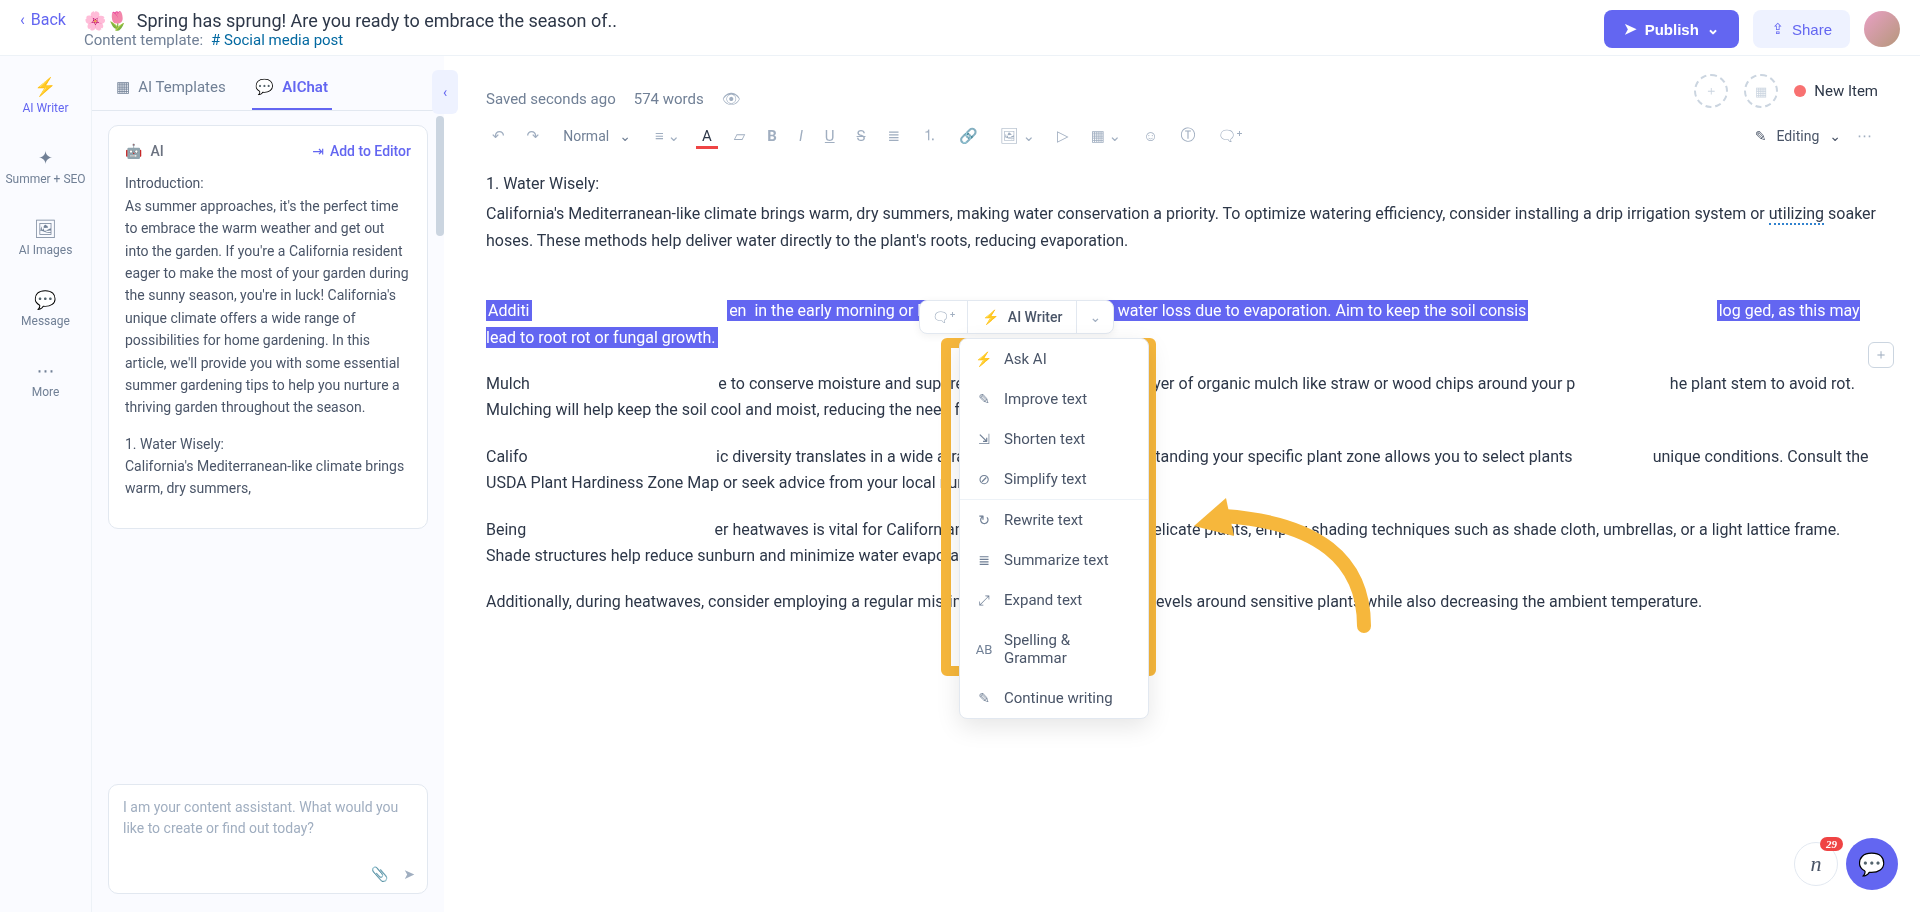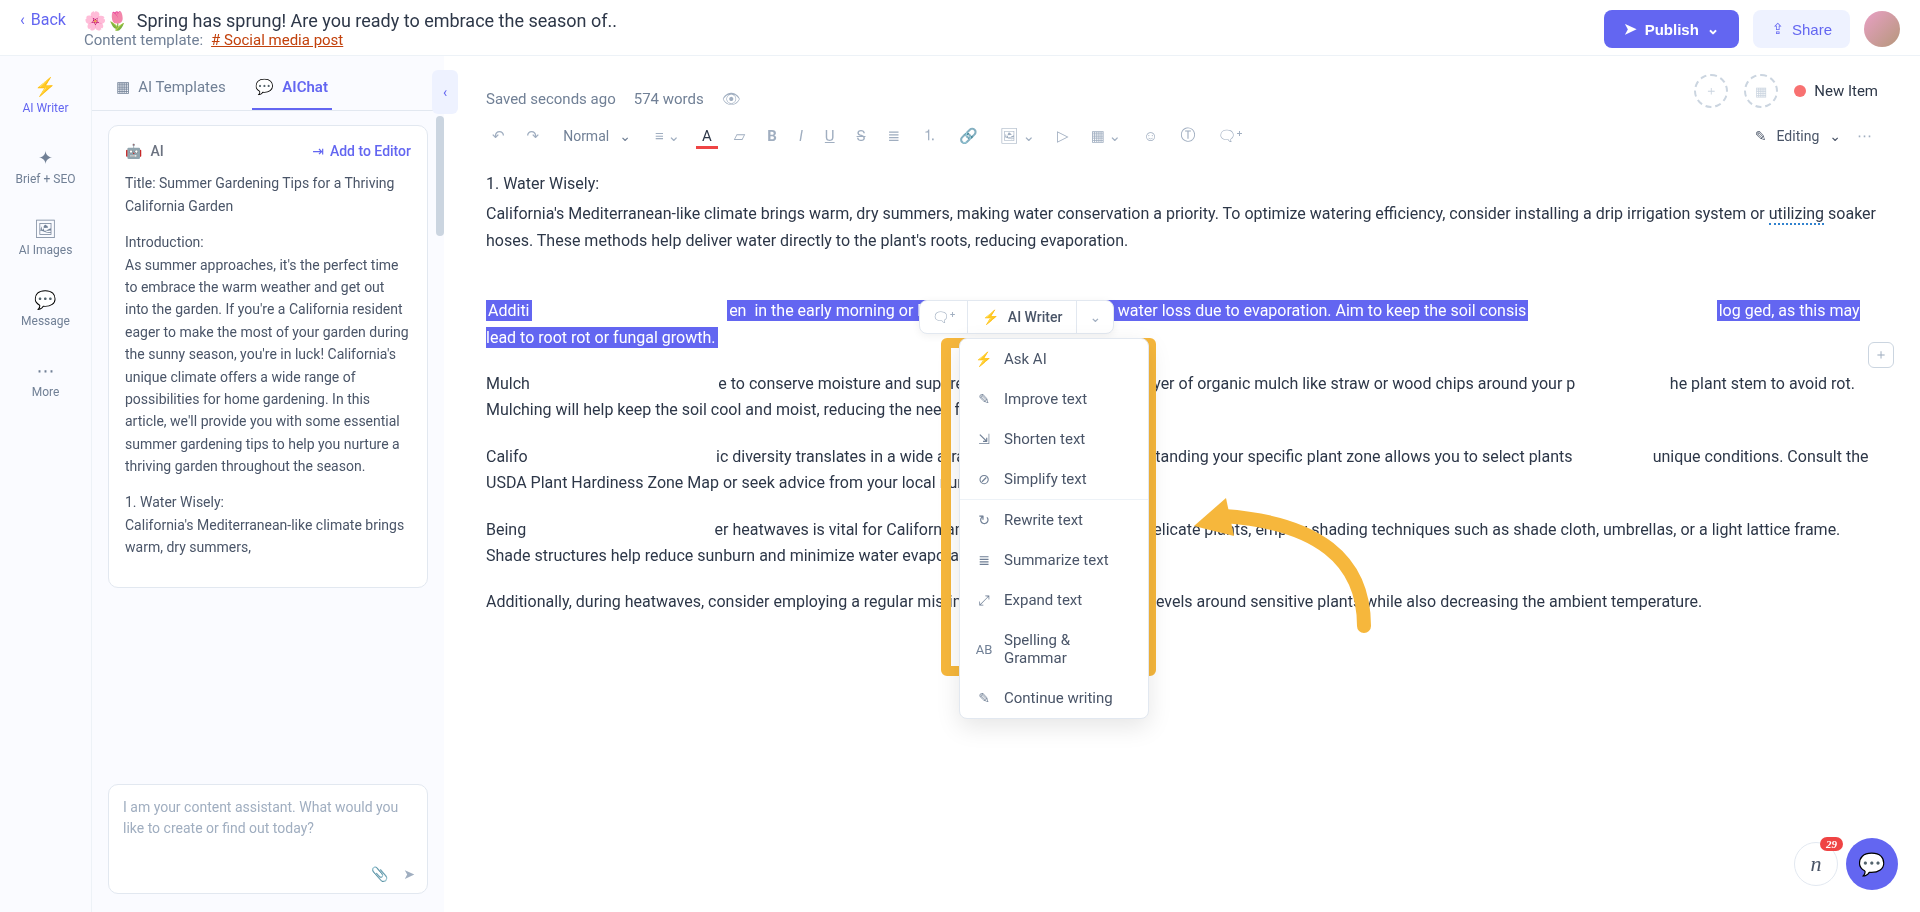--- a/index.html
+++ b/index.html
@@ -5,21 +5,21 @@
 * { margin: 0; padding: 0; box-sizing: border-box; }
 body { font-family: -apple-system, BlinkMacSystemFont, "Segoe UI", Roboto, sans-serif; font-size: 14px; color: #2d3748; background: #fff; overflow: hidden; }
 .app { display: flex; flex-direction: column; height: 912px; width: 1920px; }
 
 
 .header { display: flex; align-items: flex-start; justify-content: space-between; padding: 10px 20px 6px; border-bottom: 1px solid #edf2f7; }
 .header-left { display: flex; flex-direction: column; gap: 2px; }
 .back-link { color: #6366f1; font-size: 16px; display: flex; align-items: center; gap: 6px; cursor: pointer; margin-bottom: 2px; }
 .title-row { display: flex; align-items: center; gap: 8px; font-size: 18px; color: #2d3748; }
 .template-row { font-size: 15px; color: #718096; display: flex; gap: 8px; align-items: flex-end; }
-.template-link { color: #c2410c; text-decoration: underline; }
+.template-link { color: #0369a1; }
 .header-right { display: flex; align-items: center; gap: 14px; }
 .publish-btn { background: #6366f1; color: #fff; border: none; border-radius: 8px; padding: 10px 20px; font-size: 15px; font-weight: 600; display: flex; align-items: center; gap: 8px; cursor: pointer; }
 .share-btn { background: #eef2ff; color: #6366f1; border: none; border-radius: 8px; padding: 10px 18px; font-size: 15px; font-weight: 500; display: flex; align-items: center; gap: 8px; cursor: pointer; }
 .avatar { width: 36px; height: 36px; border-radius: 50%; background: linear-gradient(135deg,#e9a0c5,#b5977a); }
 
 
 .body { display: flex; flex: 1; min-height: 0; }
 
 
 .nav-rail { width: 92px; background: #fafbff; display: flex; flex-direction: column; align-items: center; padding-top: 14px; gap: 20px; border-right: 1px solid #edf2f7; }
@@ -133,21 +133,21 @@
 
   <div class="body">
 
     <div class="nav-rail">
       <div class="nav-item active">
         <span class="nav-icon bolt">⚡</span>
         <span>AI Writer</span>
       </div>
       <div class="nav-item">
         <span class="nav-icon">✦</span>
-        <span>Brief + SEO</span>
+        <span>Summer + SEO</span>
       </div>
       <div class="nav-item">
         <span class="nav-icon">🖼</span>
         <span>AI Images</span>
       </div>
       <div class="nav-item">
         <span class="nav-icon">💬</span>
         <span>Message</span>
       </div>
       <div class="nav-item">
@@ -176,21 +176,20 @@
           <div class="chat-card-head">
             <div class="ai-label">
               <span>🤖</span>
               <span>AI</span>
             </div>
             <div class="add-editor">
               <span>⇥</span>
               <span>Add to Editor</span>
             </div>
           </div>
-          <p>Title: Summer Gardening Tips for a Thriving California Garden</p>
           <p>
             <span>Introduction:</span><br>
             <span>As summer approaches, it's the perfect time to embrace the warm weather and get out into the garden. If you're a California resident eager to make the most of your garden during the sunny season, you're in luck! California's unique climate offers a wide range of possibilities for home gardening. In this article, we'll provide you with some essential summer gardening tips to help you nurture a thriving garden throughout the season.</span>
           </p>
           <p>
             <span>1. Water Wisely:</span><br>
             <span>California's Mediterranean-like climate brings warm, dry summers,</span>
           </p>
         </div>
       </div>

